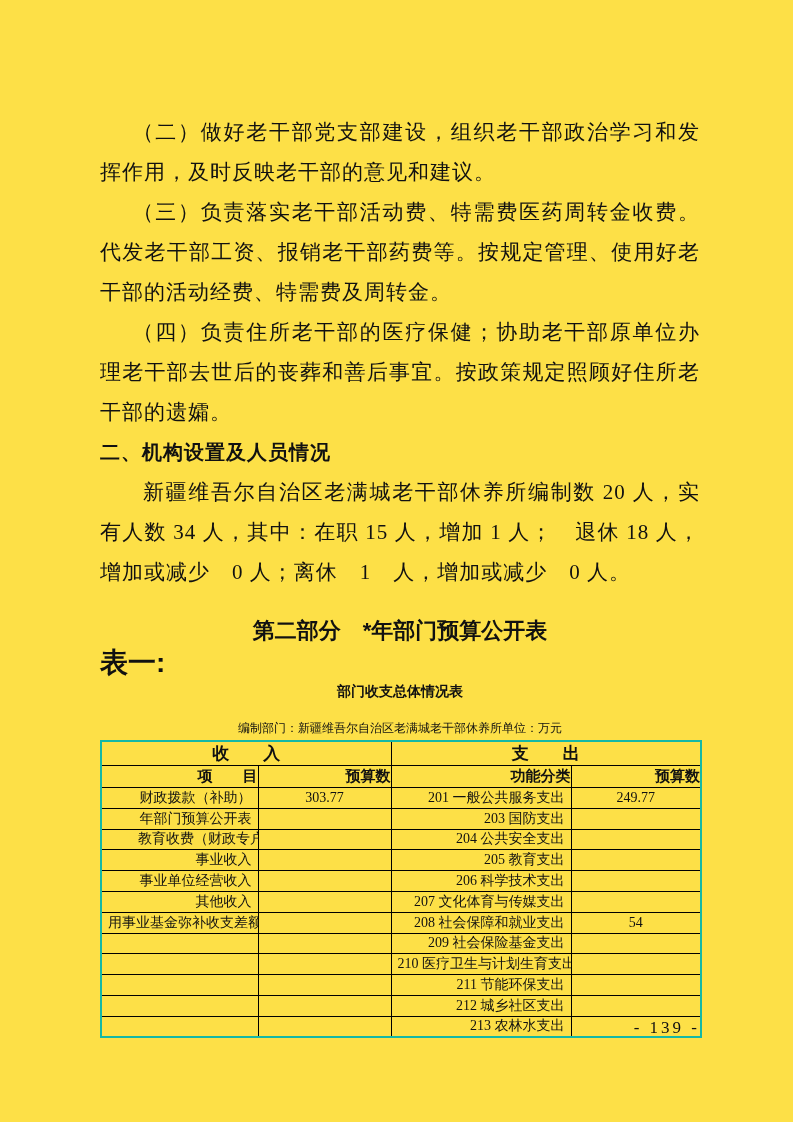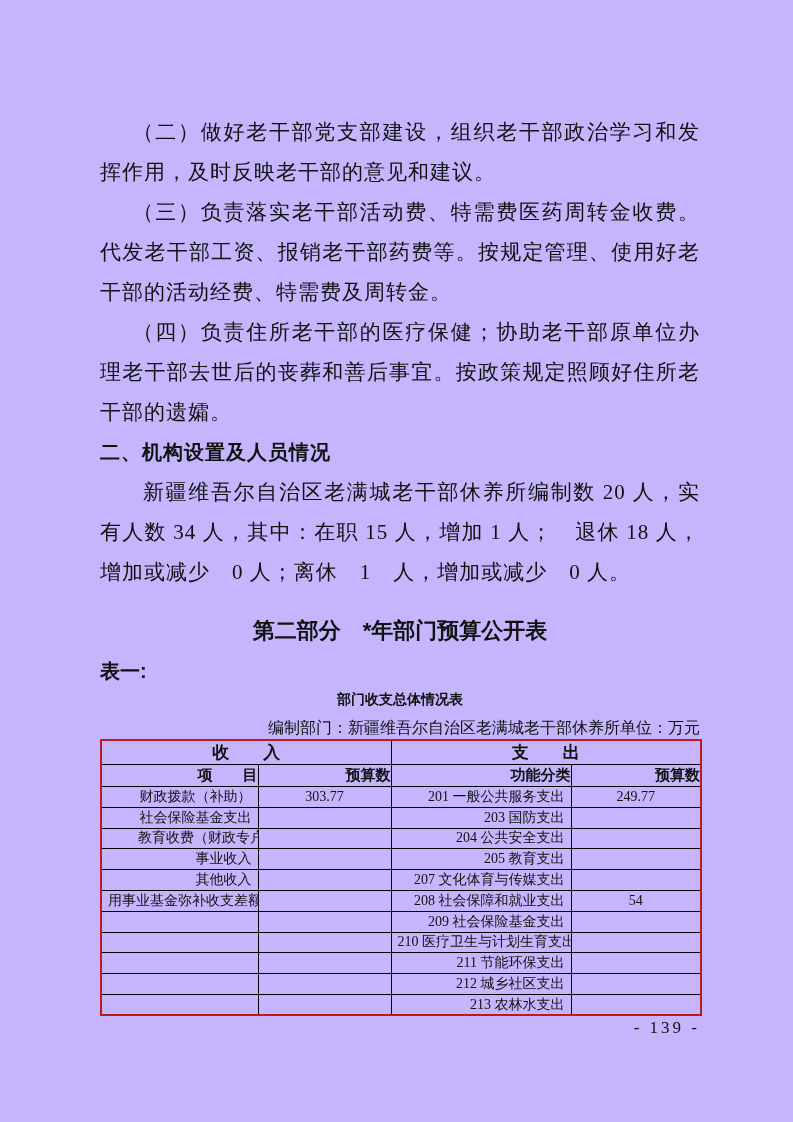--- a/index.html
+++ b/index.html
@@ -1,21 +1,21 @@
 <!DOCTYPE html>
 <html><head>
 <meta charset="utf-8">
 <style>
   * { margin: 0; padding: 0; box-sizing: border-box; }
   html, body { background: #e8e8e8; }
   .page {
     position: relative;
     width: 793px;
     height: 1122px;
-    background: #c4b5fd;
+    background: #fde047;
     margin: 0 auto;
     font-family: "Liberation Serif", serif;
     color: #111111;
     overflow: hidden;
   }
   .content {
     position: absolute;
     left: 100px;
     top: 112px;
     width: 600px;
@@ -38,44 +38,44 @@
     font-family: "Liberation Sans", sans-serif;
     font-weight: bold;
     font-size: 22px;
     line-height: 30px;
     text-align: center;
     margin-top: 24px;
   }
   .table-label {
     font-family: "Liberation Sans", sans-serif;
     font-weight: bold;
-    font-size: 20px;
+    font-size: 28px;
     line-height: 30px;
-    margin-top: 10px;
+    margin-top: 2px;
   }
   .table-title {
     font-family: "Liberation Sans", sans-serif;
     font-weight: bold;
     font-size: 14px;
     line-height: 27px;
     text-align: center;
   }
   .table-meta {
     display: flex;
-    justify-content: flex-end;
+    justify-content: center;
     align-items: flex-end;
-    font-size: 16px;
+    font-size: 12px;
     line-height: 21px;
-    margin-top: 4px;
+    margin-top: 13px;
   }
   table.budget {
     width: 600px;
     border-collapse: collapse;
     table-layout: fixed;
-    border: 2px solid #b91c1c;
+    border: 2px solid #14b8a6;
     margin-top: 1px;
   }
   table.budget th, table.budget td {
     border: 1px solid #000;
     overflow: hidden;
     white-space: nowrap;
   }
   th.group-hd {
     font-family: "Liberation Sans", sans-serif;
     font-weight: bold;
@@ -150,35 +150,41 @@
         </tr>
       </thead>
       <tbody>
         <tr>
           <td class="item income-item">财政拨款（补助）</td>
           <td class="num">303.77</td>
           <td class="item">201 一般公共服务支出</td>
           <td class="num">249.77</td>
         </tr>
         <tr>
-          <td class="item income-item">社会保险基金支出</td>
+          <td class="item income-item">年部门预算公开表</td>
           <td class="num"></td>
           <td class="item">203 国防支出</td>
           <td class="num"></td>
         </tr>
         <tr>
           <td class="item income-item">教育收费（财政专户）</td>
           <td class="num"></td>
           <td class="item">204 公共安全支出</td>
           <td class="num"></td>
         </tr>
         <tr>
           <td class="item income-item">事业收入</td>
           <td class="num"></td>
           <td class="item">205 教育支出</td>
+          <td class="num"></td>
+        </tr>
+        <tr>
+          <td class="item income-item">事业单位经营收入</td>
+          <td class="num"></td>
+          <td class="item">206 科学技术支出</td>
           <td class="num"></td>
         </tr>
         <tr>
           <td class="item income-item">其他收入</td>
           <td class="num"></td>
           <td class="item">207 文化体育与传媒支出</td>
           <td class="num"></td>
         </tr>
         <tr>
           <td class="item income-item">用事业基金弥补收支差额</td>

